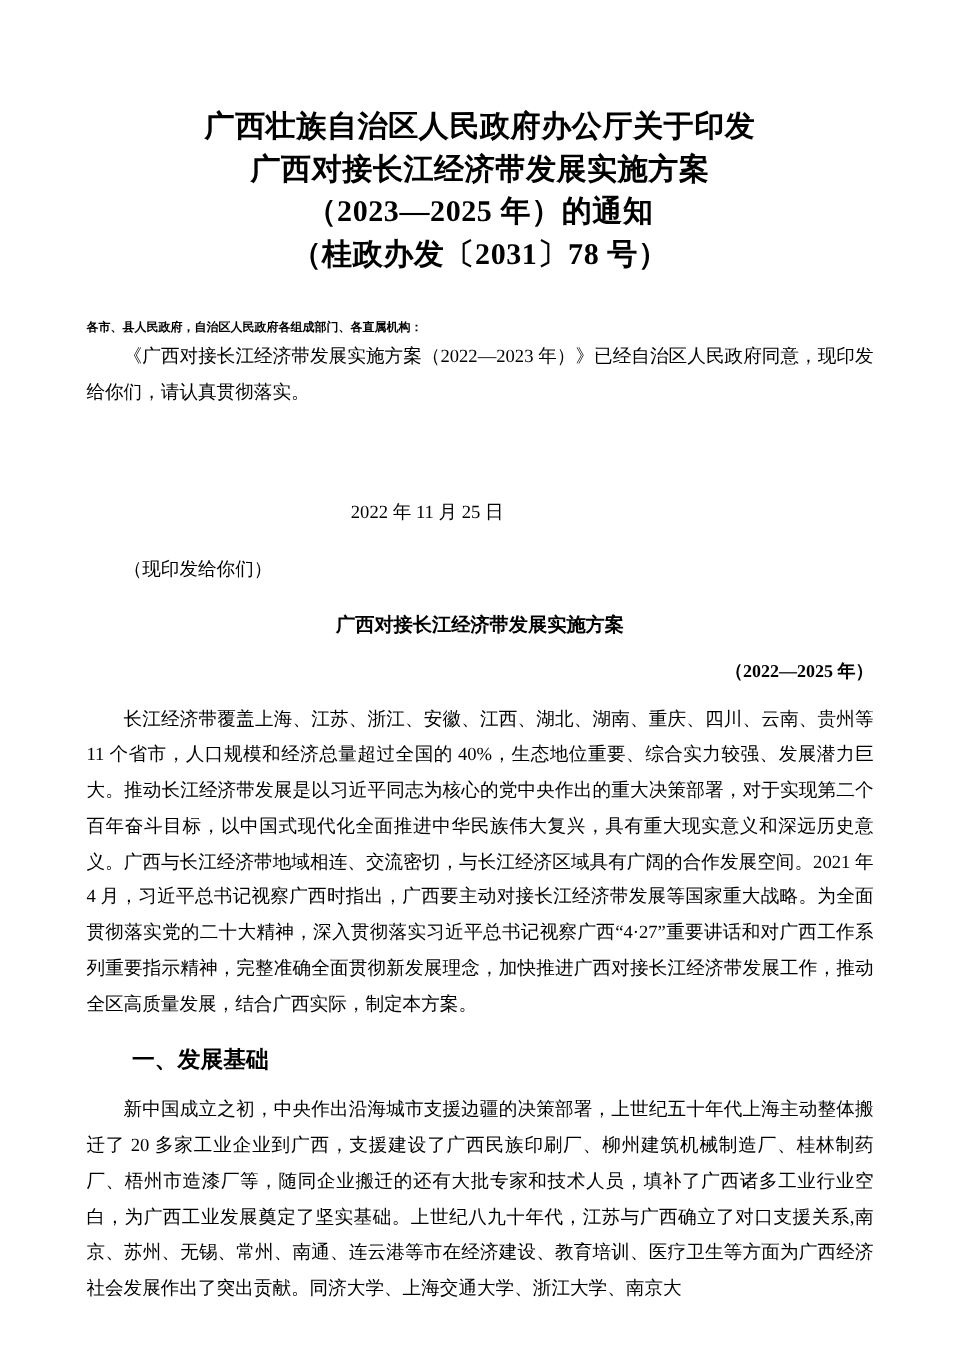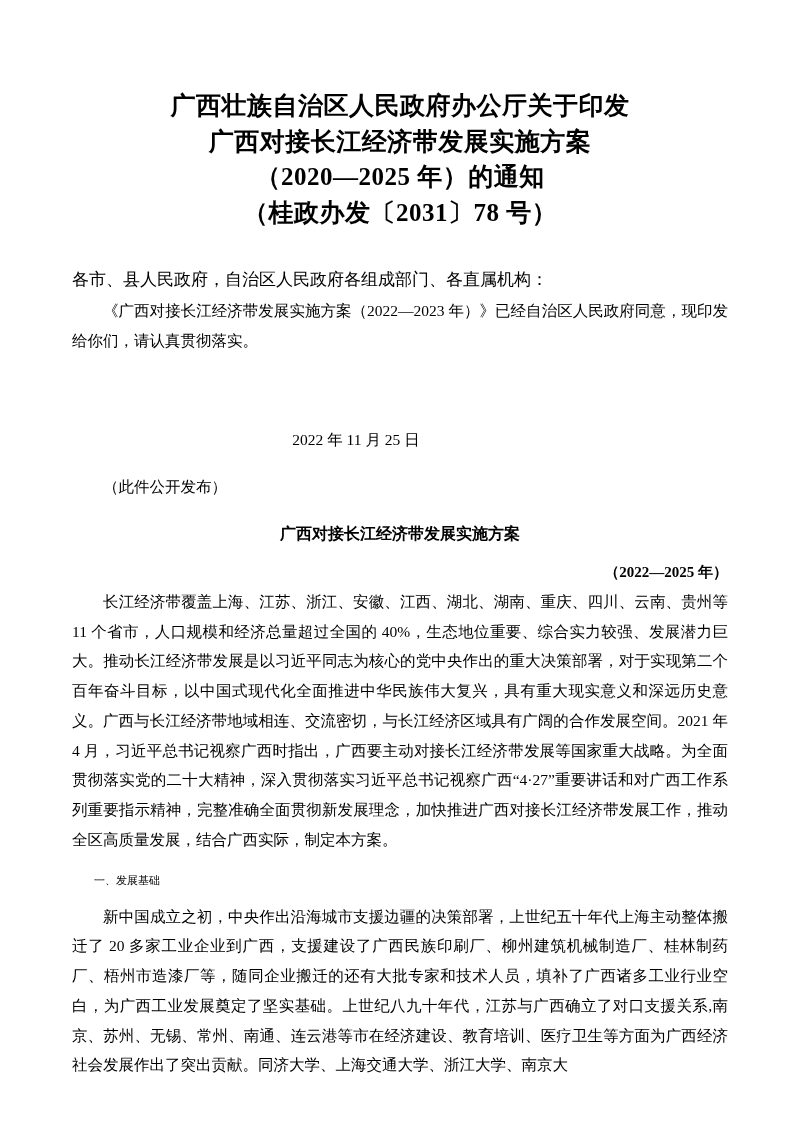--- a/index.html
+++ b/index.html
@@ -30,23 +30,24 @@
     margin: 0 0 0 0;
     font-family: "Liberation Serif", "DejaVu Serif", serif;
   }
   .doc-title .line {
     display: block;
     white-space: nowrap;
   }
   .title-line-1 { margin-left: 0; }
   .recipients {
     margin-top: 34px;
-    font-size: 17px;
+    font-size: 10px;
     line-height: 1.9;
     text-align: justify;
+    font-weight: bold;
   }
   .para {
     font-size: 15.5px;
     line-height: 1.92;
     text-align: justify;
     text-justify: inter-ideograph;
     margin: 0;
     text-indent: 2em;
   }
   .para-gap { margin-top: 14px; }
@@ -67,48 +68,48 @@
     font-size: 16px;
     font-weight: 700;
   }
   .section-subtitle {
     margin-top: 18px;
     text-align: right;
     font-size: 15px;
     font-weight: 700;
   }
   .body-block {
-    margin-top: 5px;
+    margin-top: 16px;
   }
   .heading-1 {
     margin-top: 18px;
-    font-size: 11px;
-    font-weight: 400;
+    font-size: 19px;
+    font-weight: 700;
     text-indent: 2em;
   }
 </style>
 </head>
 <body>
 
 <div class="page">
 
   <div class="doc-title">
     <span class="line title-line-1">广西壮族自治区人民政府办公厅关于印发</span>
     <span class="line">广西对接长江经济带发展实施方案</span>
-    <span class="line">（2020—2025 年）的通知</span>
+    <span class="line">（2023—2025 年）的通知</span>
     <span class="line">（桂政办发〔2031〕78 号）</span>
   </div>
 
   <div class="recipients">各市、县人民政府，自治区人民政府各组成部门、各直属机构：</div>
 
   <p class="para">《广西对接长江经济带发展实施方案（2022—2023 年）》已经自治区人民政府同意，现印发给你们，请认真贯彻落实。</p>
 
   <div class="date-line">2022 年 11 月 25 日</div>
 
-  <div class="public-note">（此件公开发布）</div>
+  <div class="public-note">（现印发给你们）</div>
 
   <div class="section-title">广西对接长江经济带发展实施方案</div>
 
   <div class="section-subtitle">（2022—2025 年）</div>
 
   <div class="body-block">
     <p class="para">长江经济带覆盖上海、江苏、浙江、安徽、江西、湖北、湖南、重庆、四川、云南、贵州等 11 个省市，人口规模和经济总量超过全国的 40%，生态地位重要、综合实力较强、发展潜力巨大。推动长江经济带发展是以习近平同志为核心的党中央作出的重大决策部署，对于实现第二个百年奋斗目标，以中国式现代化全面推进中华民族伟大复兴，具有重大现实意义和深远历史意义。广西与长江经济带地域相连、交流密切，与长江经济区域具有广阔的合作发展空间。2021 年 4 月，习近平总书记视察广西时指出，广西要主动对接长江经济带发展等国家重大战略。为全面贯彻落实党的二十大精神，深入贯彻落实习近平总书记视察广西“4·27”重要讲话和对广西工作系列重要指示精神，完整准确全面贯彻新发展理念，加快推进广西对接长江经济带发展工作，推动全区高质量发展，结合广西实际，制定本方案。</p>
 
     <div class="heading-1">一、发展基础</div>
 

